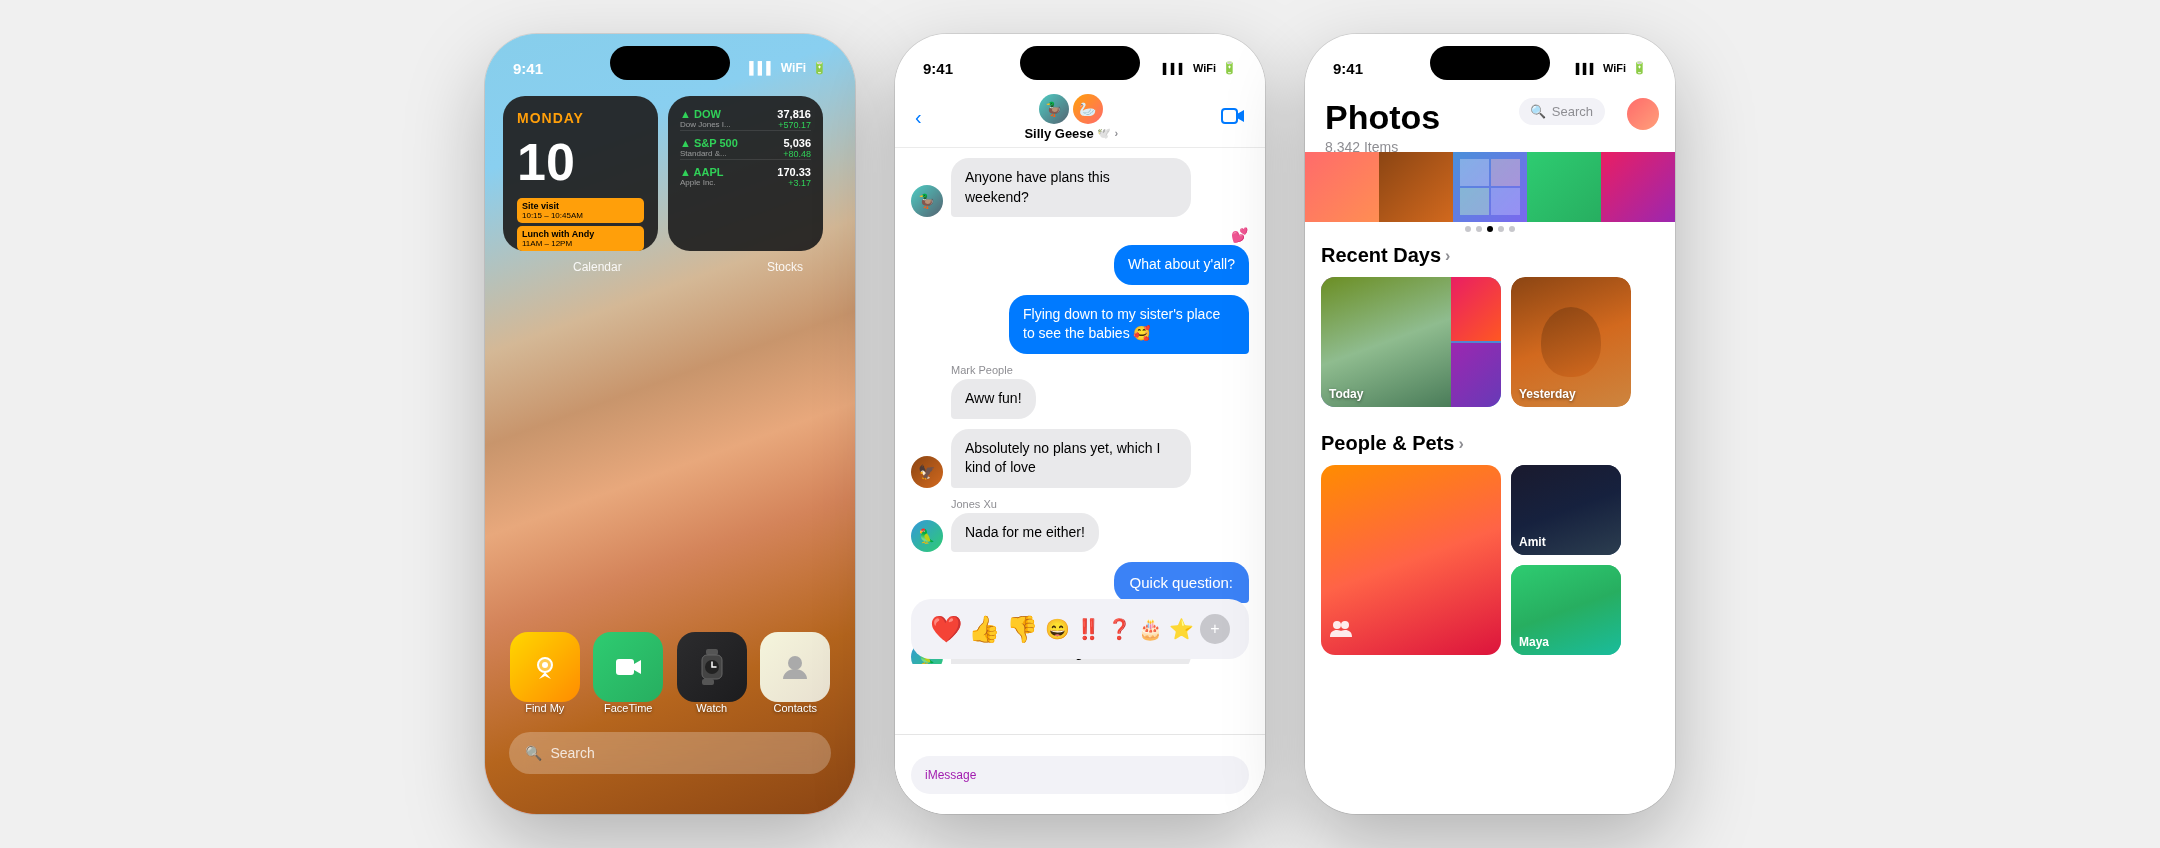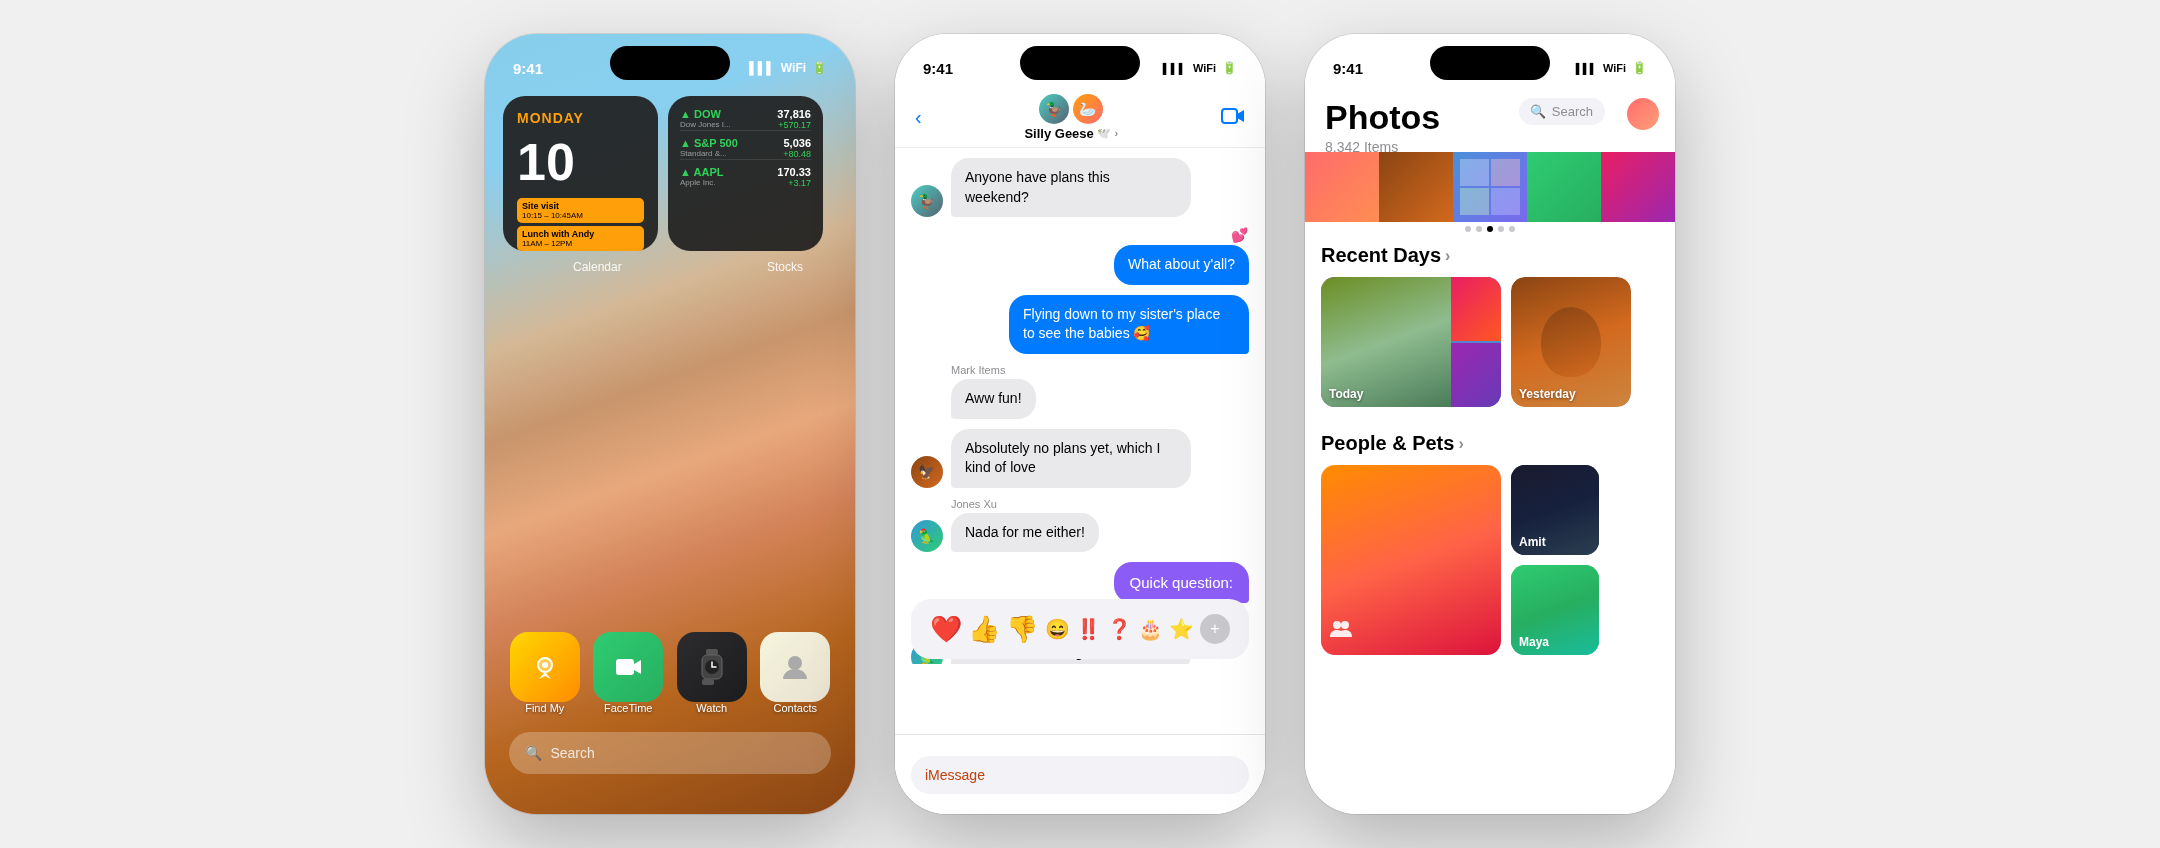--- a/index.html
+++ b/index.html
@@ -639,21 +639,21 @@
       position: relative;
     }
 
     .person-card-large {
       width: 180px;
       height: 190px;
       background: linear-gradient(160deg, #FF8C00, #FF6347, #DC143C);
     }
 
     .person-card-small {
-      width: 88px;
+      width: 110px;
       height: 90px;
       border-radius: 14px;
       overflow: hidden;
       position: relative;
     }
 
     .person-card-amit {
       background: linear-gradient(160deg, #1a1a2e, #16213e, #0f3460);
     }
 
@@ -842,41 +842,41 @@
         </div>
 
         <div class="msg-row outgoing">
           <div class="msg-bubble outgoing-bubble">What about y'all?</div>
         </div>
 
         <div class="msg-row outgoing">
           <div class="msg-bubble outgoing-bubble">Flying down to my sister's place to see the babies 🥰</div>
         </div>
 
-        <div class="msg-sender-name">Mark Items</div>
+        <div class="msg-sender-name">Mark People</div>
 
         <div class="msg-row incoming">
           <div class="msg-avatar-placeholder"></div>
           <div class="msg-bubble incoming-bubble">Aww fun!</div>
         </div>
 
         <div class="msg-row incoming">
           <div class="msg-avatar" style="font-size:14px; background:linear-gradient(135deg,#8B4513,#D2691E);">🦅</div>
           <div class="msg-bubble incoming-bubble">Absolutely no plans yet, which I kind of love</div>
         </div>
 
         <div class="msg-sender-name">Jones Xu</div>
 
         <div class="msg-row incoming">
           <div class="msg-avatar" style="font-size:14px; background:linear-gradient(135deg,#3498DB,#2ECC71);">🦜</div>
           <div class="msg-bubble incoming-bubble">Nada for me either!</div>
         </div>
 
         <div class="msg-row outgoing">
-          <div class="msg-bubble" style="background:#8b5cf6; color:#fff; border-radius:18px 18px 4px 18px; padding:10px 16px; font-size:15px; font-weight:500;">Quick question:</div>
+          <div class="msg-bubble" style="background:#3b82f6; color:#fff; border-radius:18px 18px 4px 18px; padding:10px 16px; font-size:15px; font-weight:500;">Quick question:</div>
         </div>
 
         <div class="msg-row incoming">
           <div class="msg-avatar" style="font-size:14px; background:linear-gradient(135deg,#3498DB,#2ECC71);">🦜</div>
           <div class="msg-bubble incoming-bubble">If cake for breakfast is wrong, I don't want to be right</div>
         </div>
 
       </div>
 
       <div class="tapback-row">
@@ -886,21 +886,21 @@
         <span class="tapback-icon" style="font-size:20px;">😄</span>
         <span class="tapback-icon" style="font-size:20px;">‼️</span>
         <span class="tapback-icon" style="font-size:20px;">❓</span>
         <span class="tapback-icon" style="font-size:20px;">🎂</span>
         <span class="tapback-icon" style="font-size:20px;">⭐</span>
         <div class="tapback-add">+</div>
       </div>
 
       <div class="msg-input-area">
         <div class="msg-input-box">
-          <span style="color:#c2410c; font-size:14px;text-align:center;">iMessage</span>
+          <span style="color:#a21caf; font-size:12px;text-align:center;">iMessage</span>
         </div>
       </div>
     </div>
   </div>
 
   <div class="phone phone3">
     <div class="screen">
       <div class="dynamic-island"></div>
 
       <div class="status-bar">

